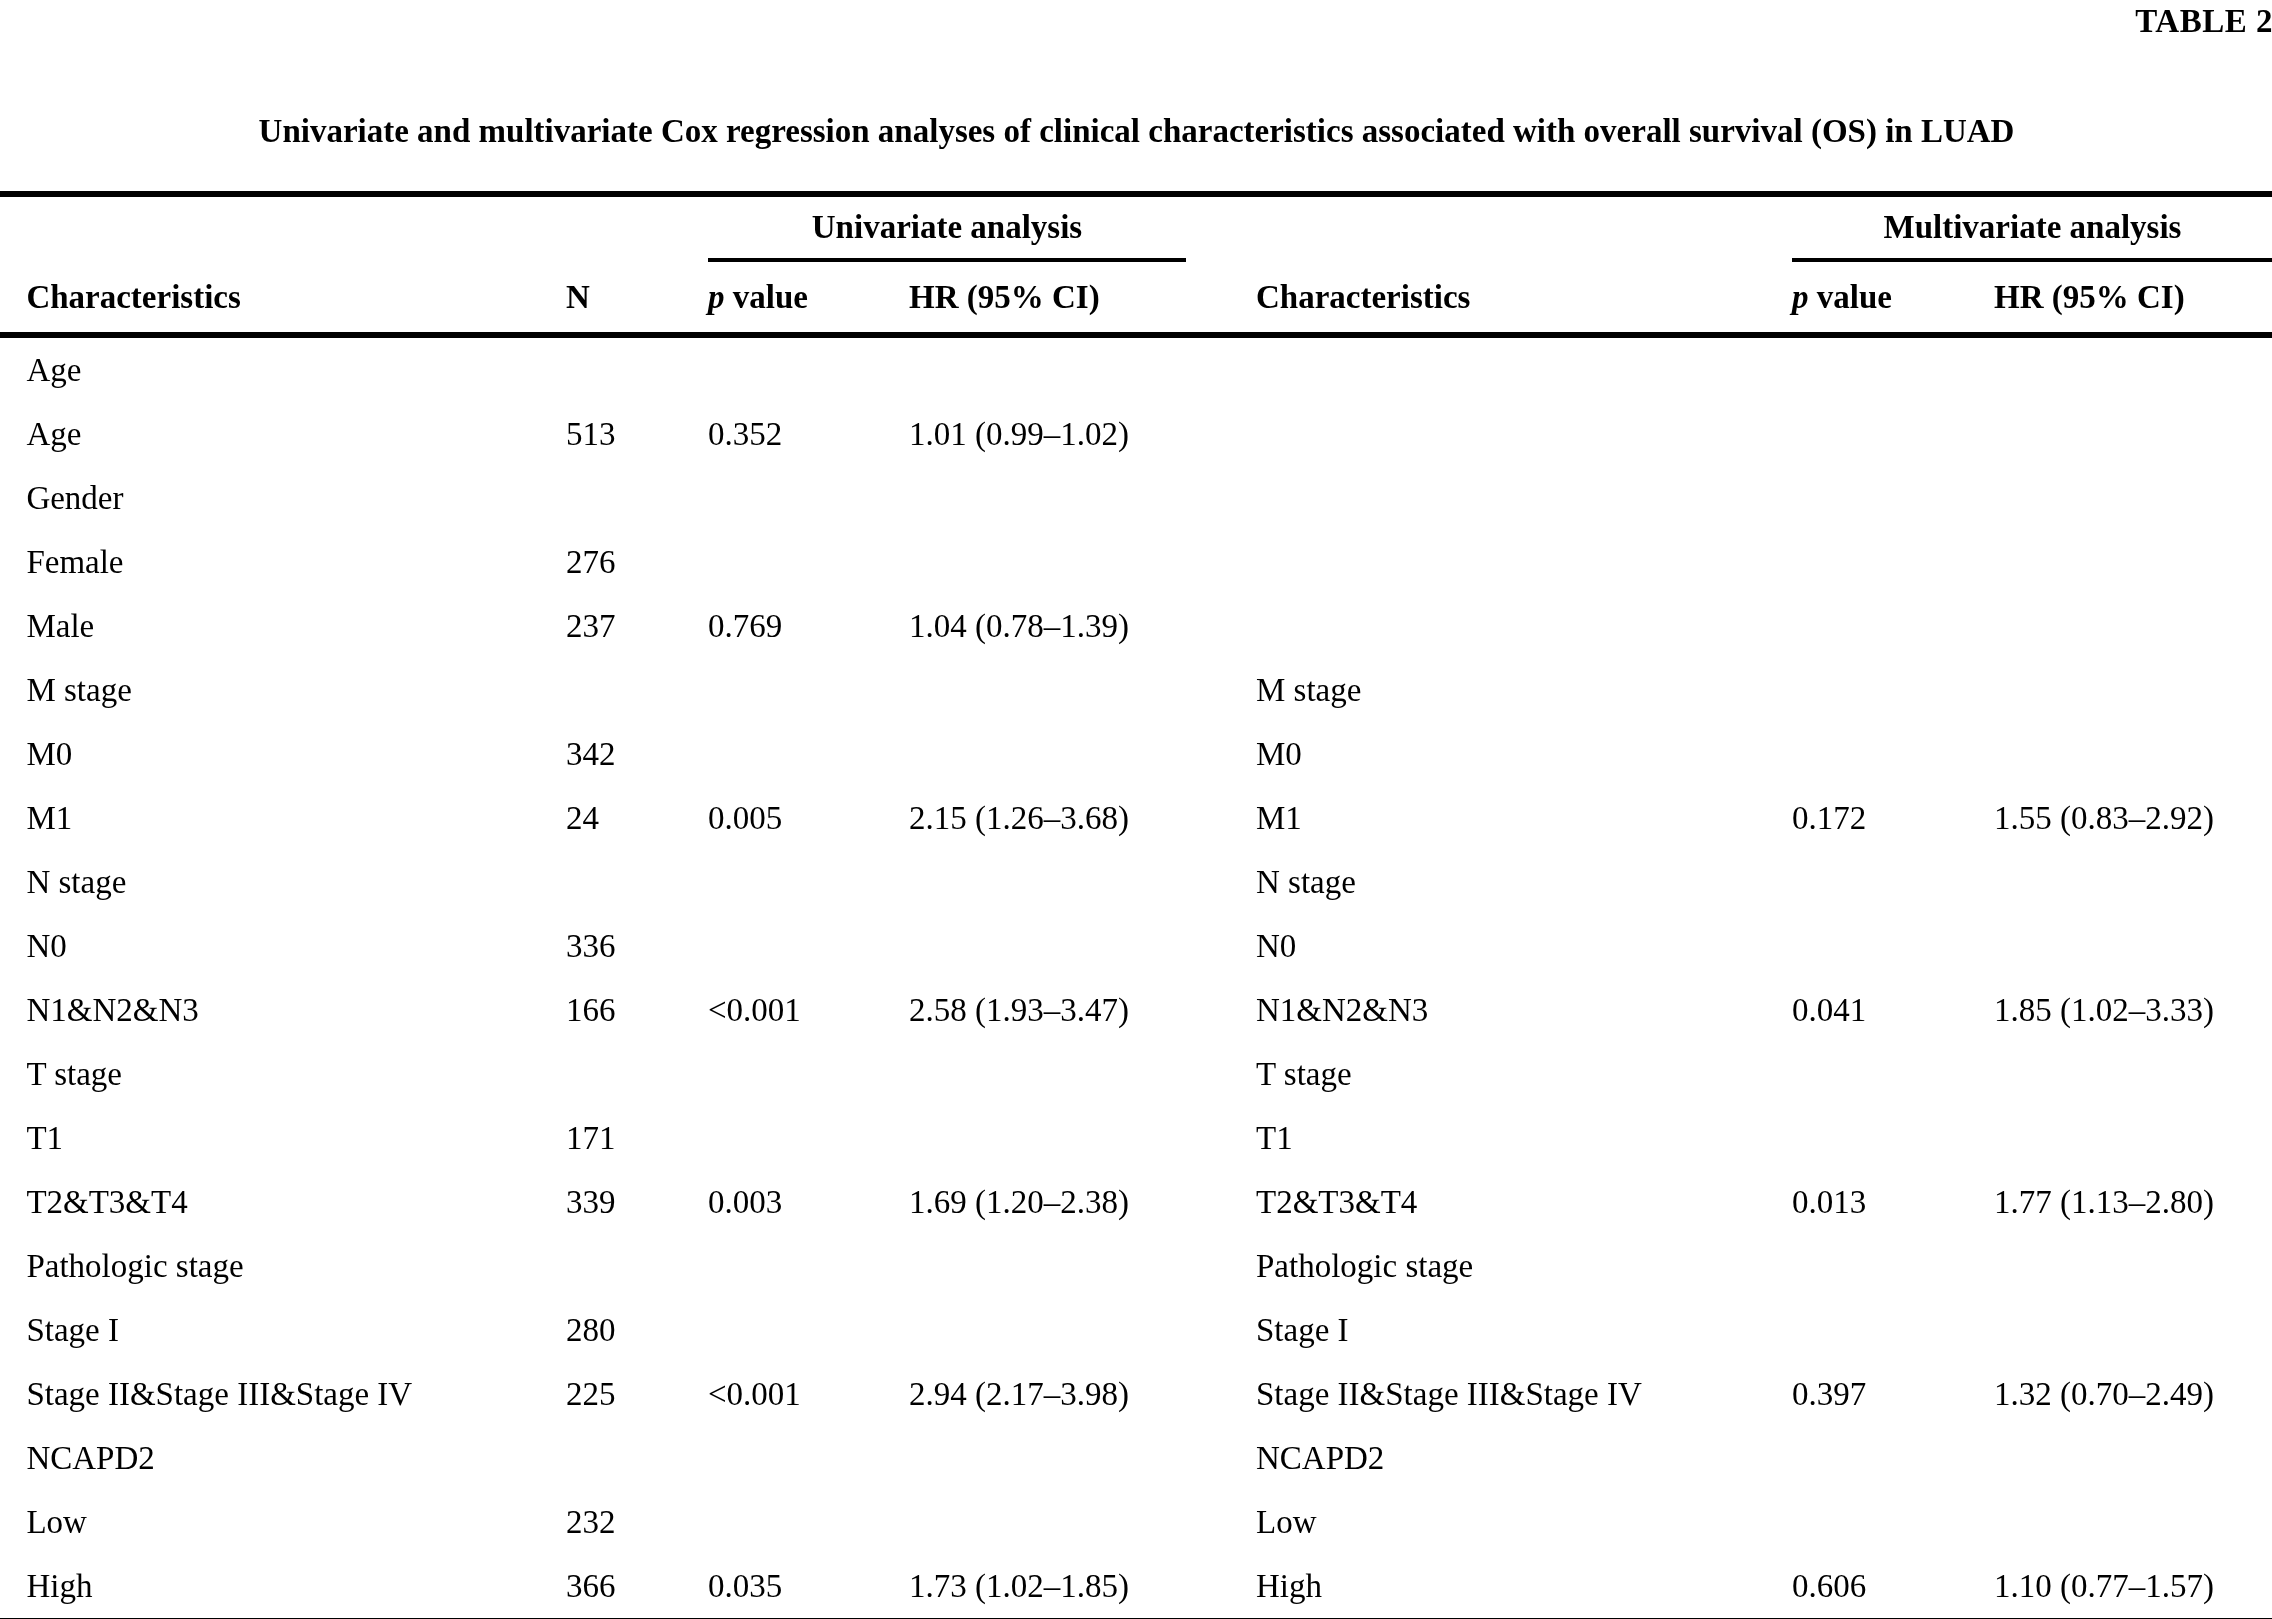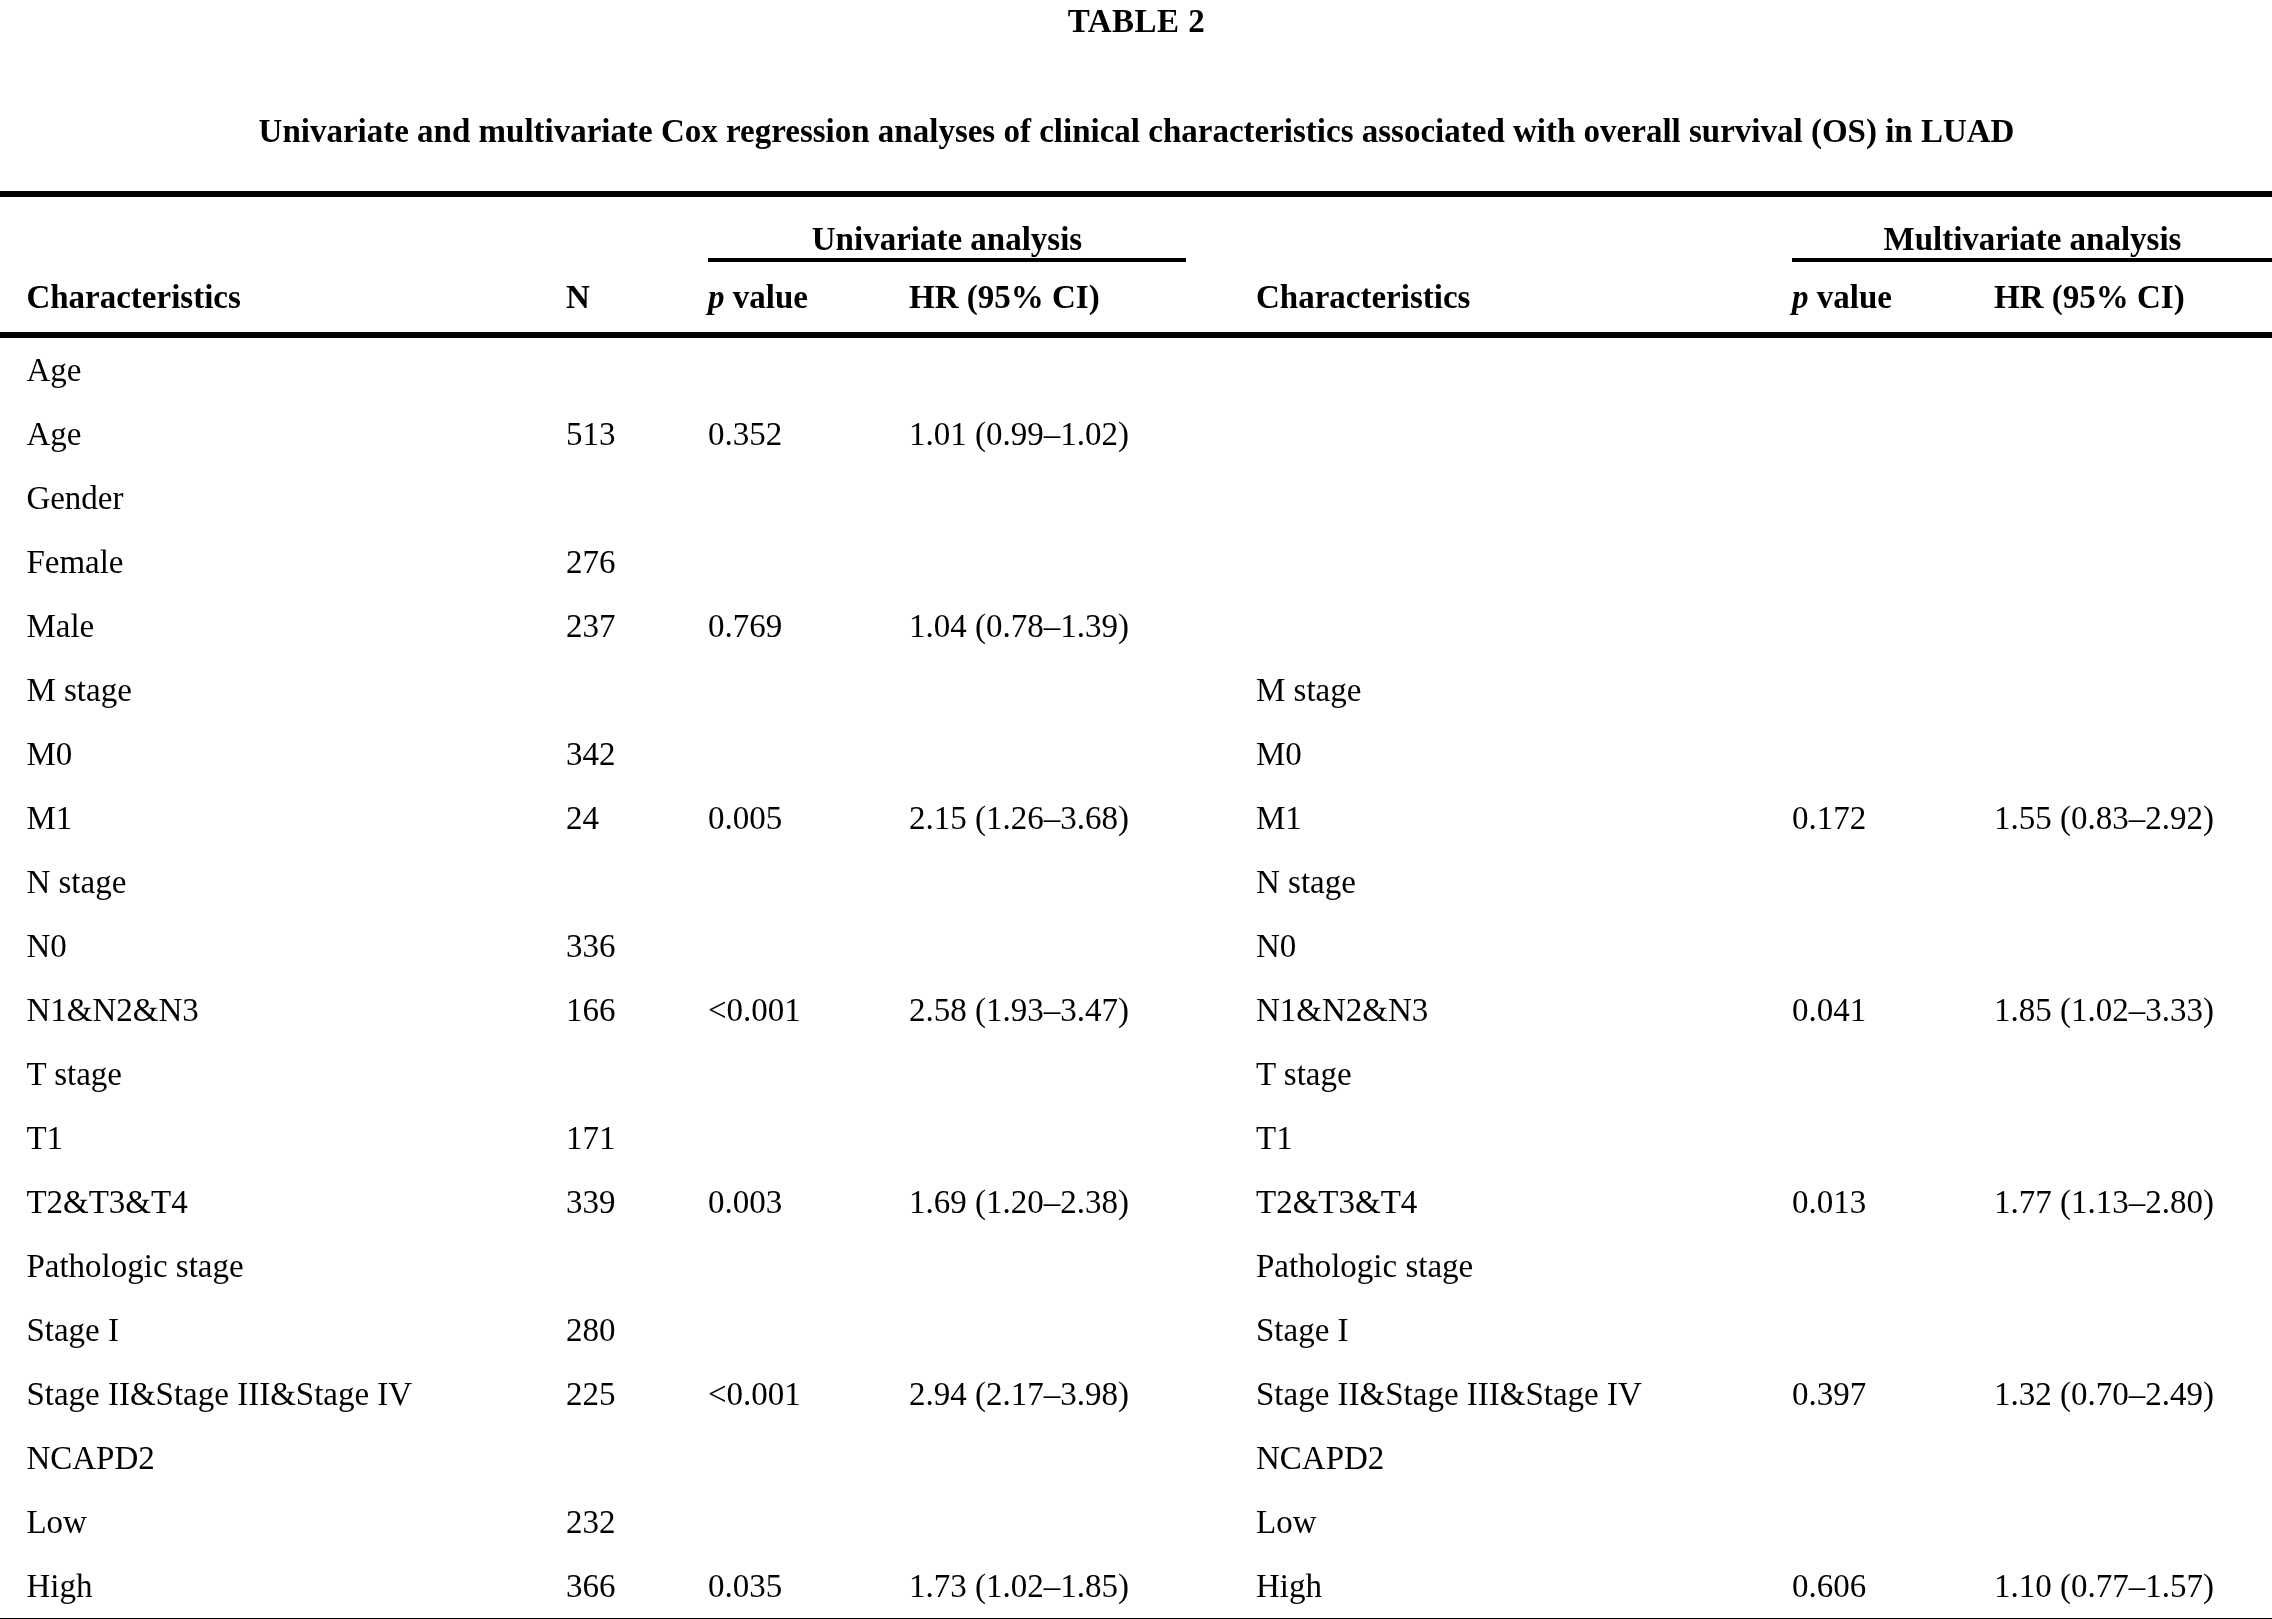--- a/index.html
+++ b/index.html
@@ -18,21 +18,21 @@
     position: relative;
     width: 2273px;
     height: 1619px;
     background: #ffffff;
   }
   .table-label {
     position: absolute;
     top: 3.2px;
     left: 0;
     width: 100%;
-    text-align: center;
+    text-align: right;
     font-weight: bold;
     font-size: 33px;
     letter-spacing: 0.5px;
   }
   .caption {
     position: absolute;
     top: 113px;
     left: 0;
     width: 100%;
     text-align: center;
@@ -57,21 +57,21 @@
     padding: 0;
   }
   
   tr.group-row th {
     height: 65px;
     vertical-align: bottom;
     border: none;
   }
   .group-inner {
     border-bottom: 4.3px solid #000;
-    padding-bottom: 0;
+    padding-bottom: 12px;
     text-align: center;
     font-weight: bold;
   }
   .group-inner.uni { margin-right: 70px; }
   .group-inner.multi { margin-right: 0; font-family: Liberation Serif, serif; }
   
   tr.colhead-row th {
     height: 70px;
     vertical-align: middle;
     font-weight: bold;

